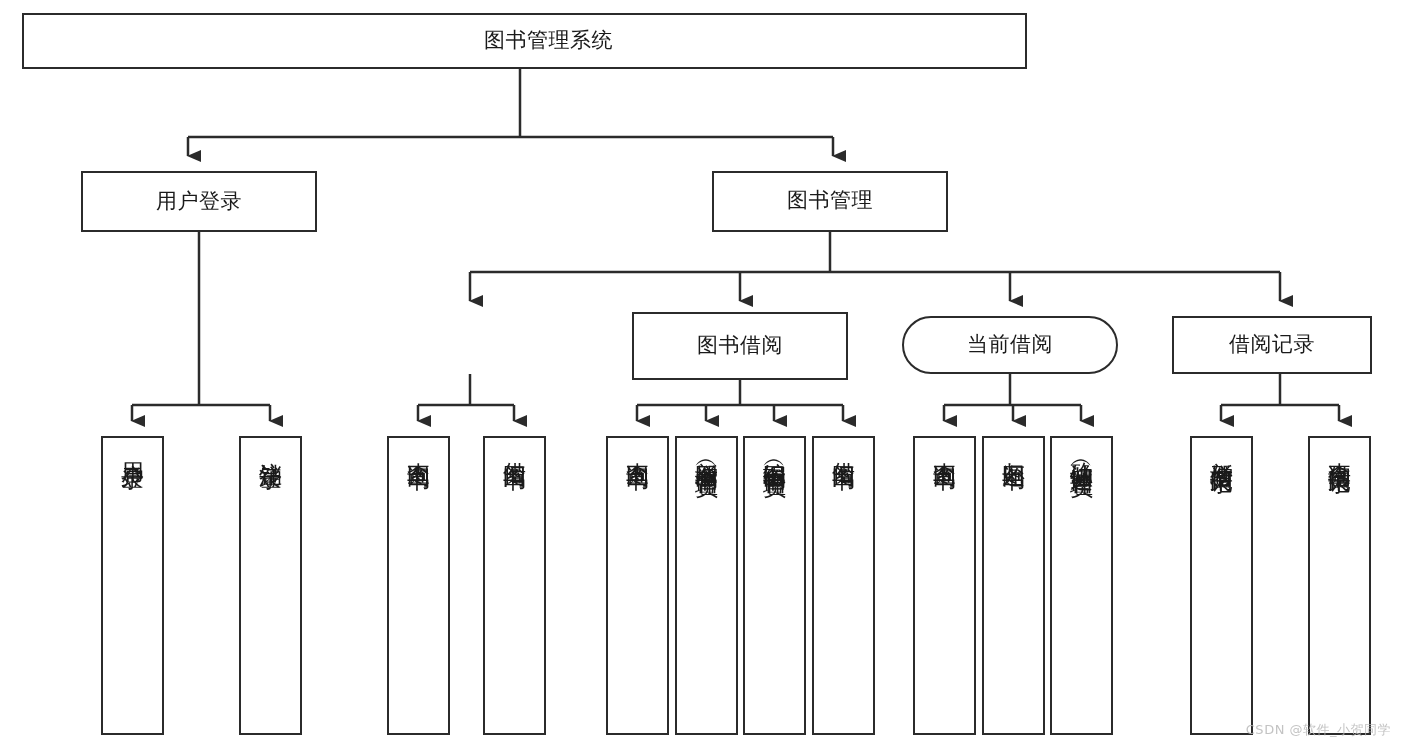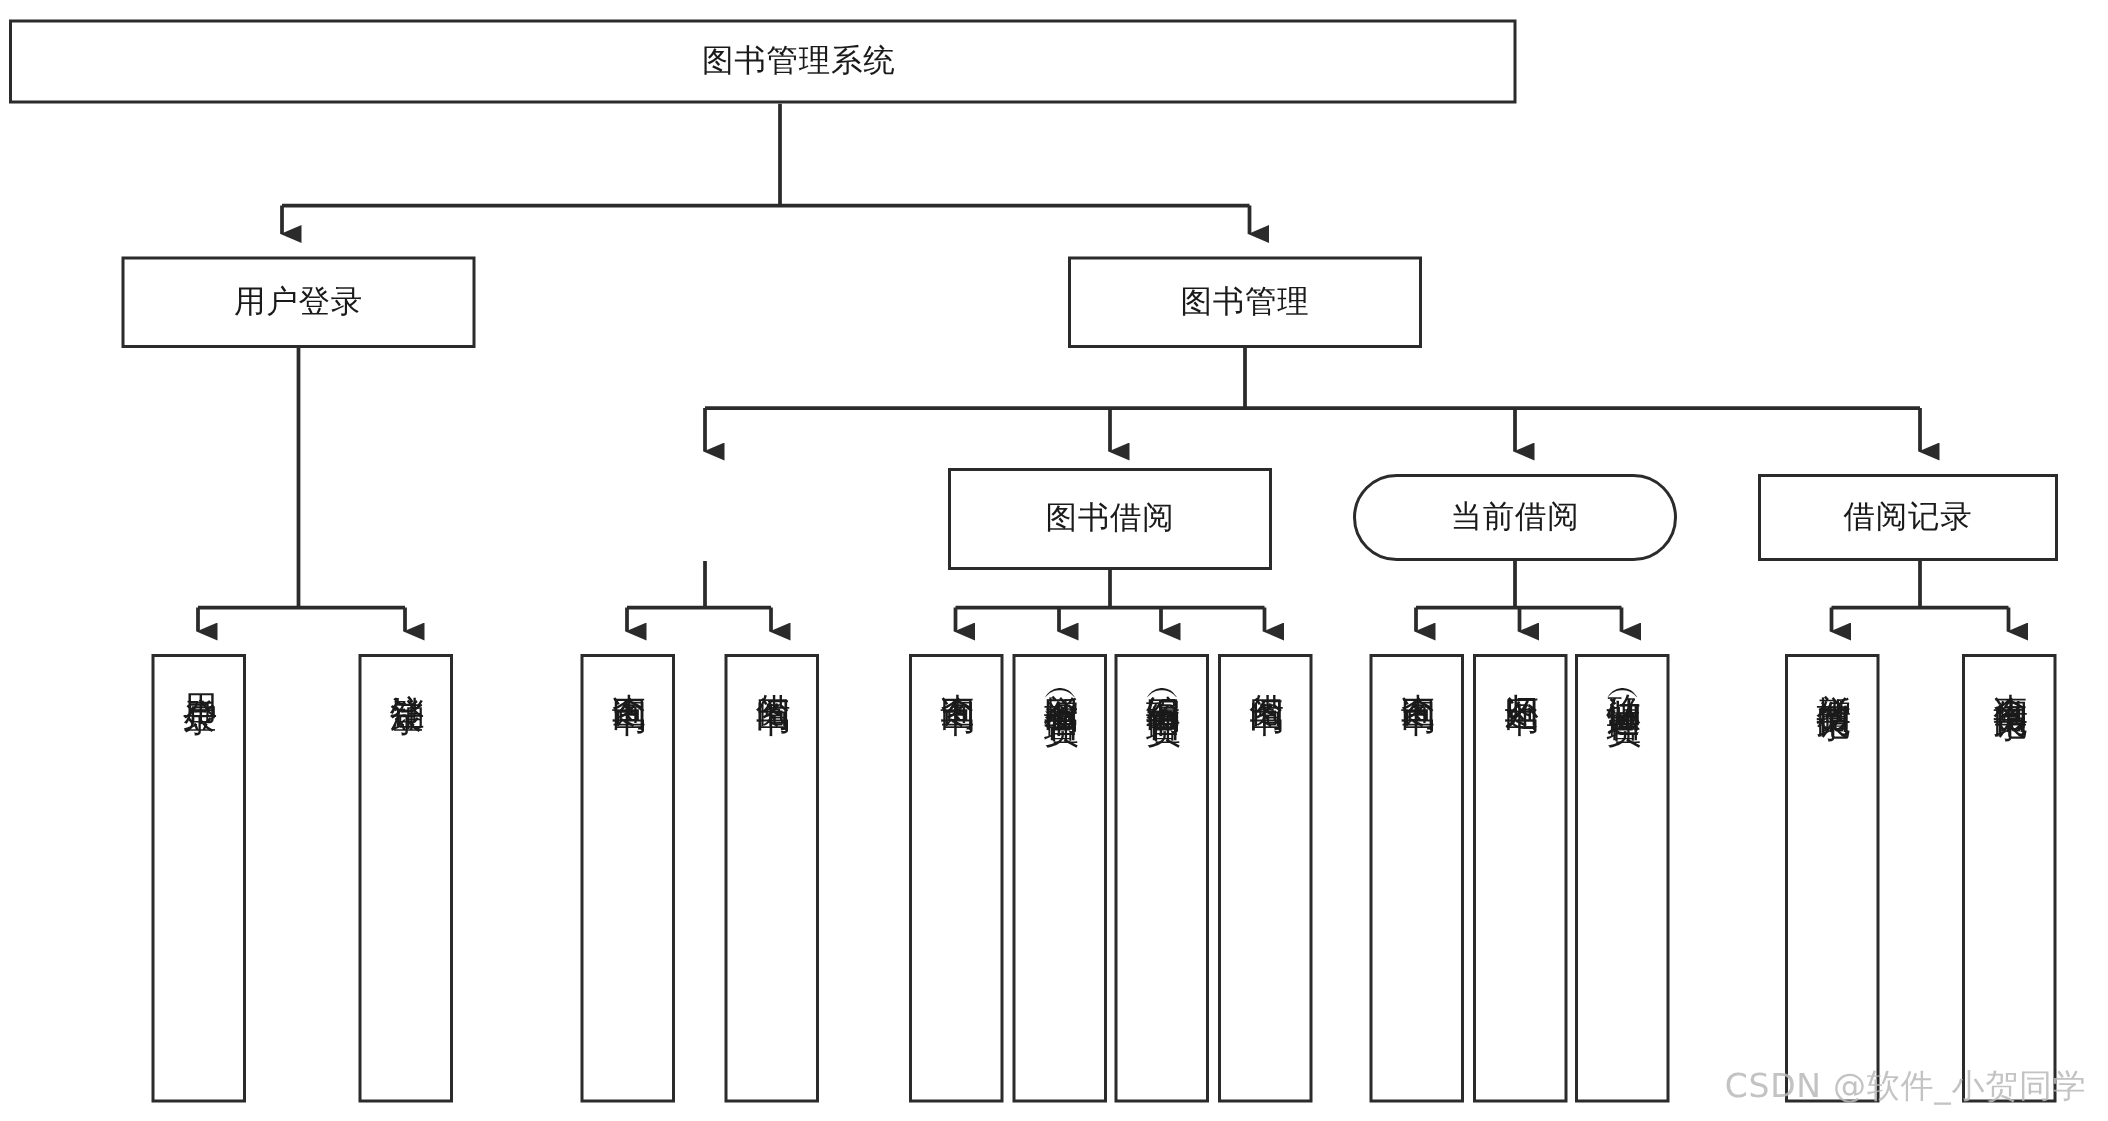--- a/index.html
+++ b/index.html
@@ -64,21 +64,21 @@
   }
   .arrow-head {
     fill: #2b2b2b;
     stroke: none;
   }
   #watermark {
     position: absolute;
     right: 14px;
     bottom: 8px;
     color: #b9b9b9;
-    font-size: 22px;
+    font-size: 13px;
     letter-spacing: 0.5px;
     white-space: nowrap;
     opacity: 0.85;
   }
 </style>
 </head>
 <body>
 
 <div id="diagram-root">
 
@@ -127,28 +127,28 @@
     <path class="conn" d="M944,405 L944,421" marker-end="url(#arrow)"></path>
     <path class="conn" d="M1013,405 L1013,421" marker-end="url(#arrow)"></path>
     <path class="conn" d="M1081,405 L1081,421" marker-end="url(#arrow)"></path>
 
     <path class="conn" d="M1280,374 L1280,405"></path>
     <path class="conn" d="M1221,405 L1339,405"></path>
     <path class="conn" d="M1221,405 L1221,421" marker-end="url(#arrow)"></path>
     <path class="conn" d="M1339,405 L1339,421" marker-end="url(#arrow)"></path>
   </svg>
 
-  <div class="node-box" style="left: 6px; top: 13px; width: 1005px; height: 56px; padding-left: 48px;">
+  <div class="node-box" style="left: 22px; top: 13px; width: 1005px; height: 56px; padding-left: 48px;">
     <span class="node-label">图书管理系统</span>
   </div>
 
   <div class="node-box" style="left: 81px; top: 171px; width: 236px; height: 61px;">
     <span class="node-label">用户登录</span>
   </div>
-  <div class="node-box" style="left: 712px; top: 171px; width: 236px; height: 61px;">
+  <div class="node-box" style="left: 712px; top: 171px; width: 236px; height: 61px; font-family: Liberation Mono, monospace;">
     <span class="node-label">图书管理</span>
   </div>
 
   <div class="node-box" style="left: 632px; top: 312px; width: 216px; height: 68px;">
     <span class="node-label">图书借阅</span>
   </div>
   <div class="node-box" style="left: 902px; top: 316px; width: 216px; height: 58px; border-radius: 29px;">
     <span class="node-label">当前借阅</span>
   </div>
   <div class="node-box" style="left: 1172px; top: 316px; width: 200px; height: 58px;">

